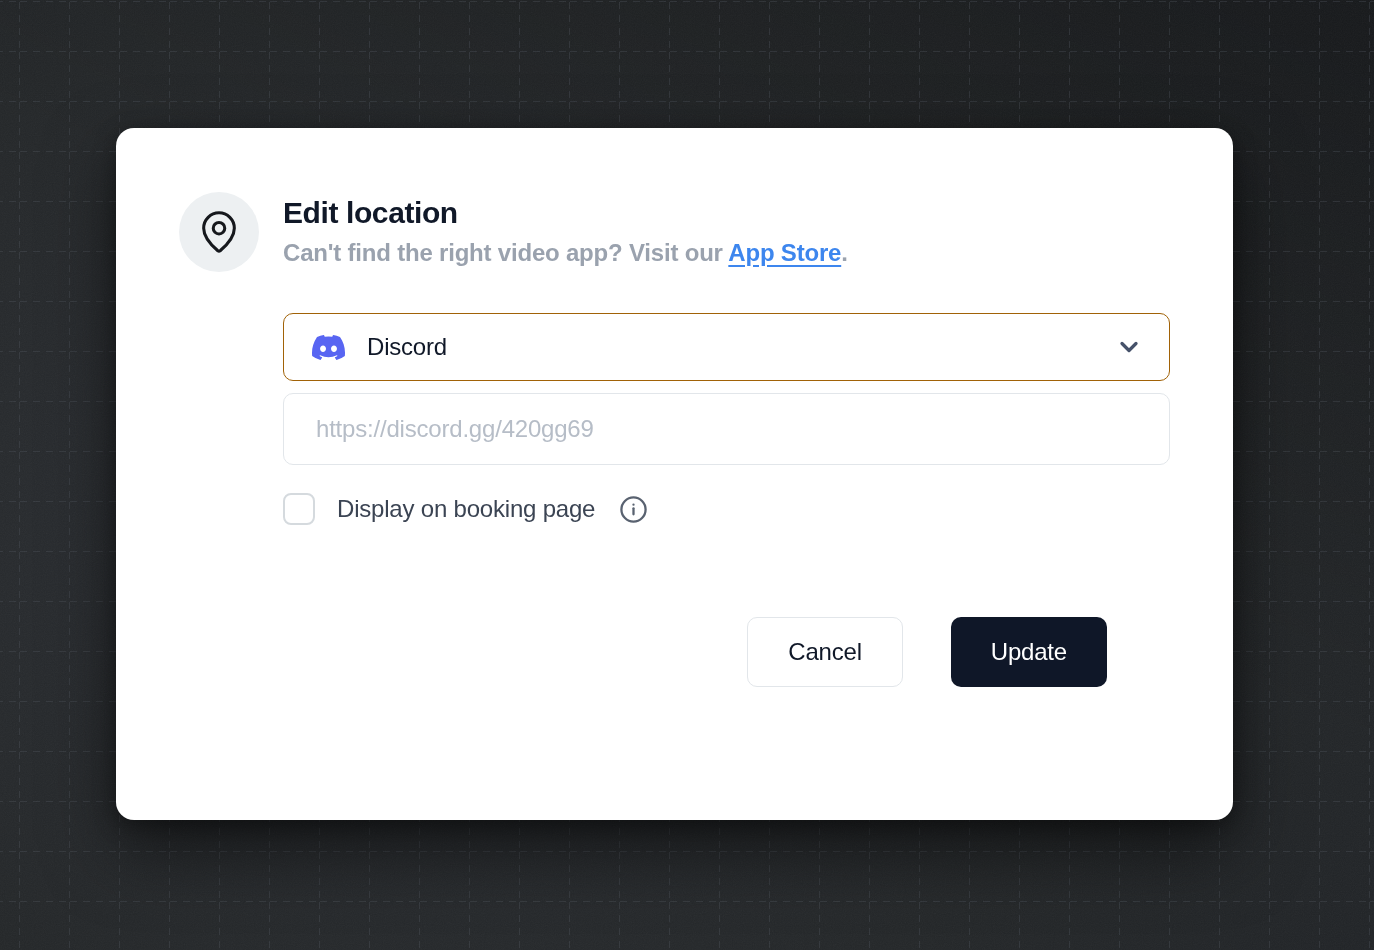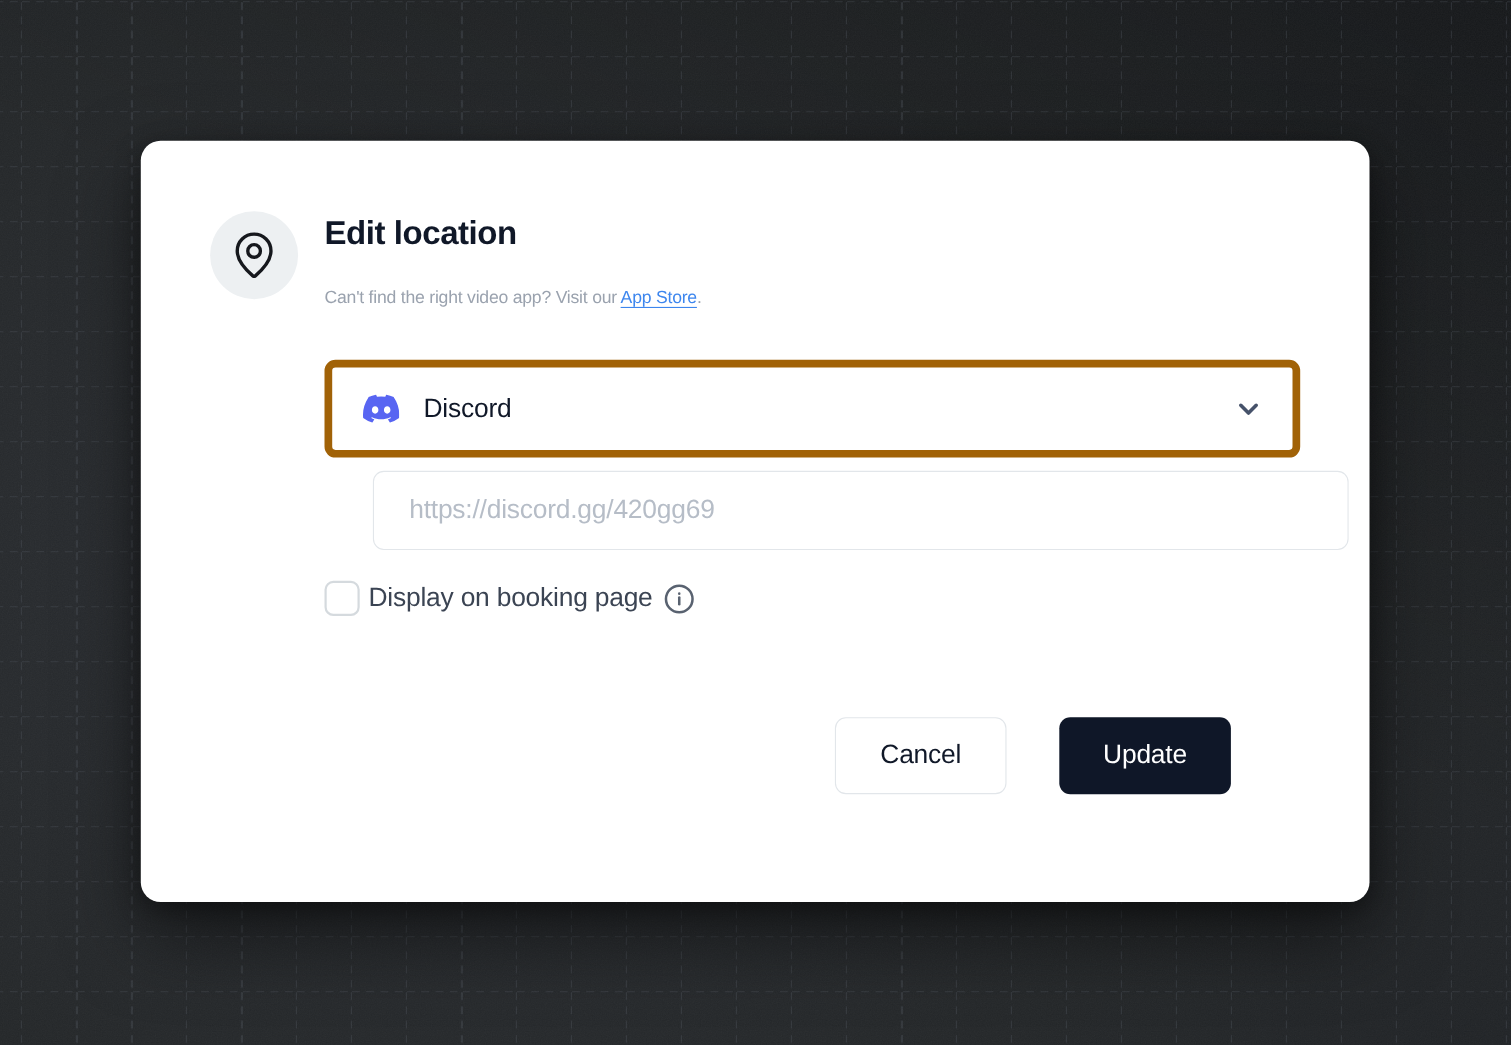--- a/index.html
+++ b/index.html
@@ -14,21 +14,21 @@
   .backdrop {
     position:absolute; inset:0;
     background:
       linear-gradient(205deg, rgba(0,0,0,0.30), rgba(0,0,0,0) 48%),
       radial-gradient(1350px 950px at 32% 55%, #2c2f34 0%, #242729 55%, #1f2226 100%);
   }
   .backdrop svg { position:absolute; inset:0; display:block; }
 
   
   .modal {
-    position:absolute; left:128px; top:128px;
+    position:absolute; left:116px; top:128px;
     width:1117px; height:692px;
     background:#ffffff;
     border-radius:18px;
     box-shadow:0 30px 70px rgba(0,0,0,0.50), 0 6px 22px rgba(0,0,0,0.35);
   }
 
   .modal-header {
     display:flex; align-items:flex-start; gap:24px;
     padding:64px 63px 0 63px;
   }
@@ -36,34 +36,34 @@
     flex:none; width:80px; height:80px; border-radius:50%;
     background:#edf0f2;
     display:flex; align-items:center; justify-content:center;
   }
   .header-text { padding-top:2px; }
   .dialog-title {
     font-size:30px; line-height:38px; font-weight:700;
     letter-spacing:-0.4px; color:#101828;
   }
   .dialog-subtitle {
-    margin-top:24px;
-    font-size:16px; line-height:30px; font-weight:400;
+    margin-top:6px;
+    font-size:24px; line-height:30px; font-weight:700;
     color:#9aa2ae; letter-spacing:-0.2px;
   }
   .dialog-subtitle a {
     color:#3d86ee; text-decoration:underline;
     text-underline-offset:4px; cursor:pointer;
   }
 
   .modal-body { padding:41px 63px 0 167px; }
 
   .select-box {
-    height:89px; width:100%;
-    border:7px solid #a16207; border-radius:10px;
+    height:68px; width:100%;
+    border:1px solid #a16207; border-radius:10px;
     background:#fff;
     display:flex; align-items:center; gap:22px;
     padding:0 26px 0 28px;
     cursor:pointer;
   }
   .select-value {
     font-size:24px; font-weight:500; color:#101828; letter-spacing:-0.2px;
   }
   .select-box .chev { margin-left:auto; display:flex; }
 
@@ -71,27 +71,27 @@
     margin-top:40px;
     font-size:24px; line-height:30px; font-weight:500;
     color:#1b2539; letter-spacing:-0.2px;
   }
   .link-input {
     margin-top:12px;
     width:100%; height:72px;
     border:1px solid #e2e6ea; border-radius:10px;
     padding:0 32px;
     font-family:inherit; font-size:24px; color:#101828;
-    outline:none; background:#fff;margin-left:44px;
+    outline:none; background:#fff;
   }
   .link-input::placeholder { color:#b6bdc7; letter-spacing:-0.2px; }
 
   .checkbox-row {
     margin-top:28px;
-    display:flex; align-items:center; gap:8px;
+    display:flex; align-items:center; gap:22px;
   }
   .checkbox {
     appearance:none; -webkit-appearance:none;
     width:32px; height:32px; flex:none;
     border:2px solid #d5dade; border-radius:8px;
     background:#fff; cursor:pointer; margin:0;
   }
   .checkbox-label {
     font-size:24px; font-weight:400; color:#3b4453; letter-spacing:-0.2px;
   }

